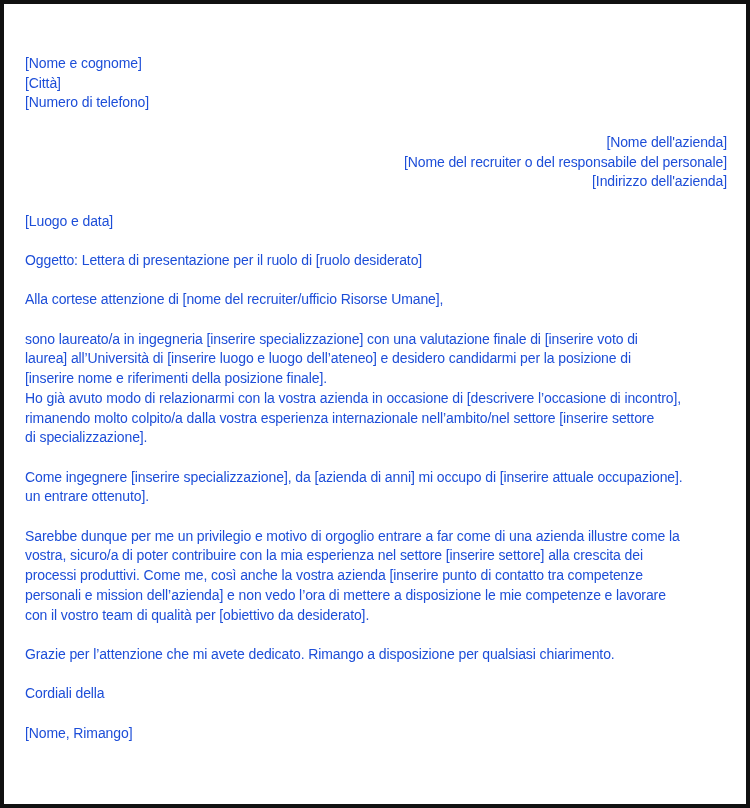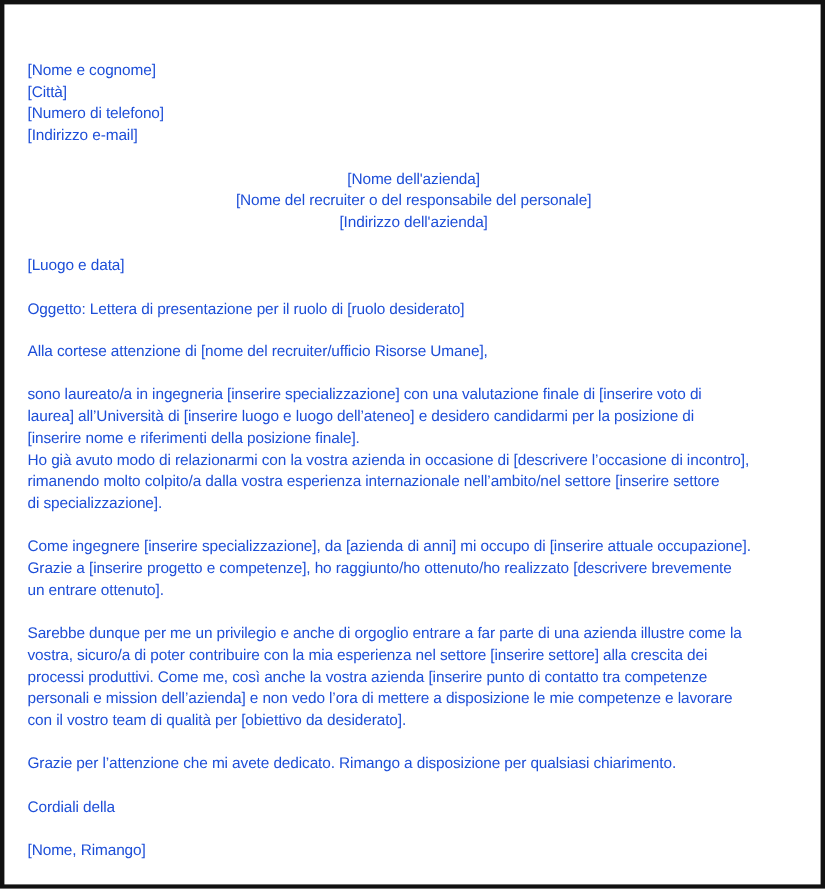--- a/index.html
+++ b/index.html
@@ -17,34 +17,33 @@
     padding: 50px 19px 0 21px;
     overflow: hidden;
     font-family: "Liberation Sans", sans-serif;
     font-size: 14px;
     line-height: 19.7px;
     letter-spacing: -0.1px;
     color: #1d4ed8;
   }
   .block { margin: 19.7px 0 0 0; }
   .block.first { margin-top: 0; }
-  .recipient { text-align: center; }
+  .recipient { text-align: right; }
   .line { white-space: pre; }
   .recipient .line { white-space: pre; }
 </style>
 </head>
 <body>
 
 <div class="page">
 
   <div class="block first">
     <div class="line">[Nome e cognome]</div>
     <div class="line">[Città]</div>
     <div class="line">[Numero di telefono]</div>
-    <div class="line">[Indirizzo e-mail]</div>
   </div>
 
   <div class="block recipient">
     <div class="line">[Nome dell'azienda]</div>
     <div class="line">[Nome del recruiter o del responsabile del personale]</div>
     <div class="line">[Indirizzo dell'azienda]</div>
   </div>
 
   <div class="block">[Luogo e data]</div>
 
@@ -56,26 +55,25 @@
     <div class="line">sono laureato/a in ingegneria [inserire specializzazione] con una valutazione finale di [inserire voto di</div>
     <div class="line">laurea] all’Università di [inserire luogo e luogo dell’ateneo] e desidero candidarmi per la posizione di</div>
     <div class="line">[inserire nome e riferimenti della posizione finale].</div>
     <div class="line">Ho già avuto modo di relazionarmi con la vostra azienda in occasione di [descrivere l’occasione di incontro],</div>
     <div class="line">rimanendo molto colpito/a dalla vostra esperienza internazionale nell’ambito/nel settore [inserire settore</div>
     <div class="line">di specializzazione].</div>
   </div>
 
   <div class="block">
     <div class="line">Come ingegnere [inserire specializzazione], da [azienda di anni] mi occupo di [inserire attuale occupazione].</div>
-    <div class="line">Grazie a [inserire progetto e competenze], ho raggiunto/ho ottenuto/ho realizzato [descrivere brevemente</div>
     <div class="line">un entrare ottenuto].</div>
   </div>
 
   <div class="block">
-    <div class="line">Sarebbe dunque per me un privilegio e anche di orgoglio entrare a far parte di una azienda illustre come la</div>
+    <div class="line">Sarebbe dunque per me un privilegio e motivo di orgoglio entrare a far come di una azienda illustre come la</div>
     <div class="line">vostra, sicuro/a di poter contribuire con la mia esperienza nel settore [inserire settore] alla crescita dei</div>
     <div class="line">processi produttivi. Come me, così anche la vostra azienda [inserire punto di contatto tra competenze</div>
     <div class="line">personali e mission dell’azienda] e non vedo l’ora di mettere a disposizione le mie competenze e lavorare</div>
     <div class="line">con il vostro team di qualità per [obiettivo da desiderato].</div>
   </div>
 
   <div class="block">Grazie per l’attenzione che mi avete dedicato. Rimango a disposizione per qualsiasi chiarimento.</div>
 
   <div class="block">Cordiali della</div>
 

